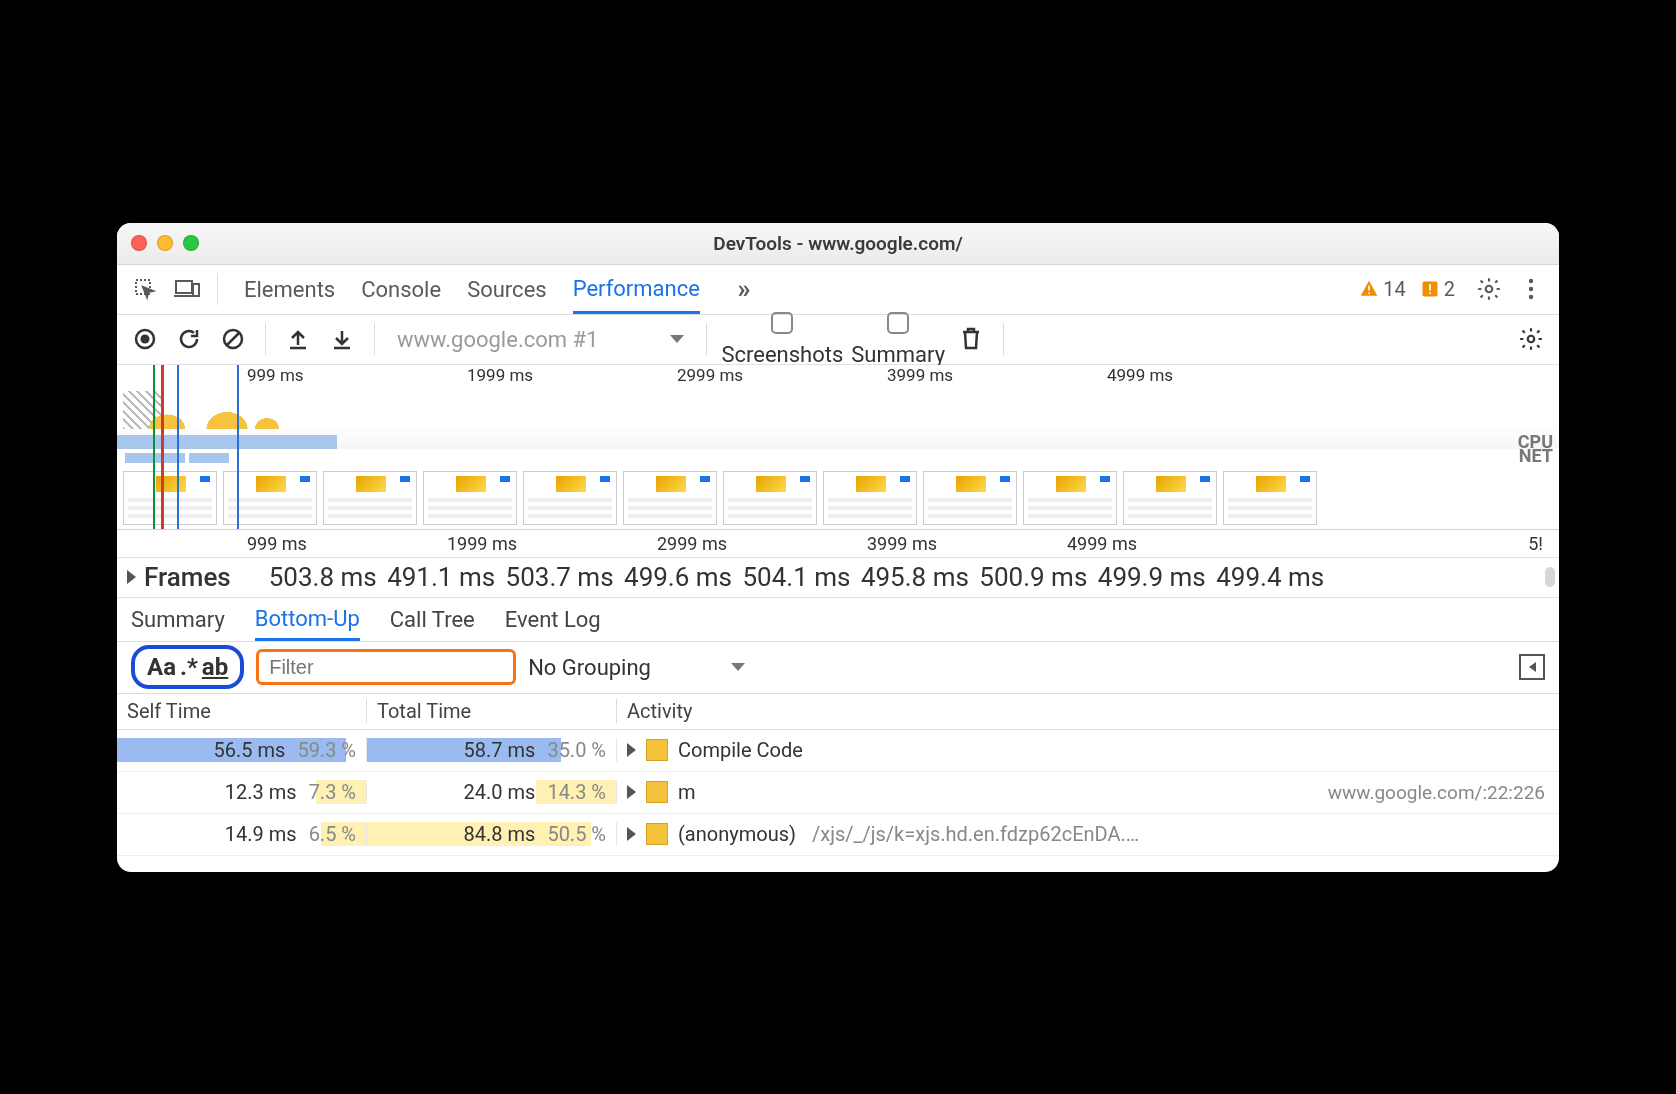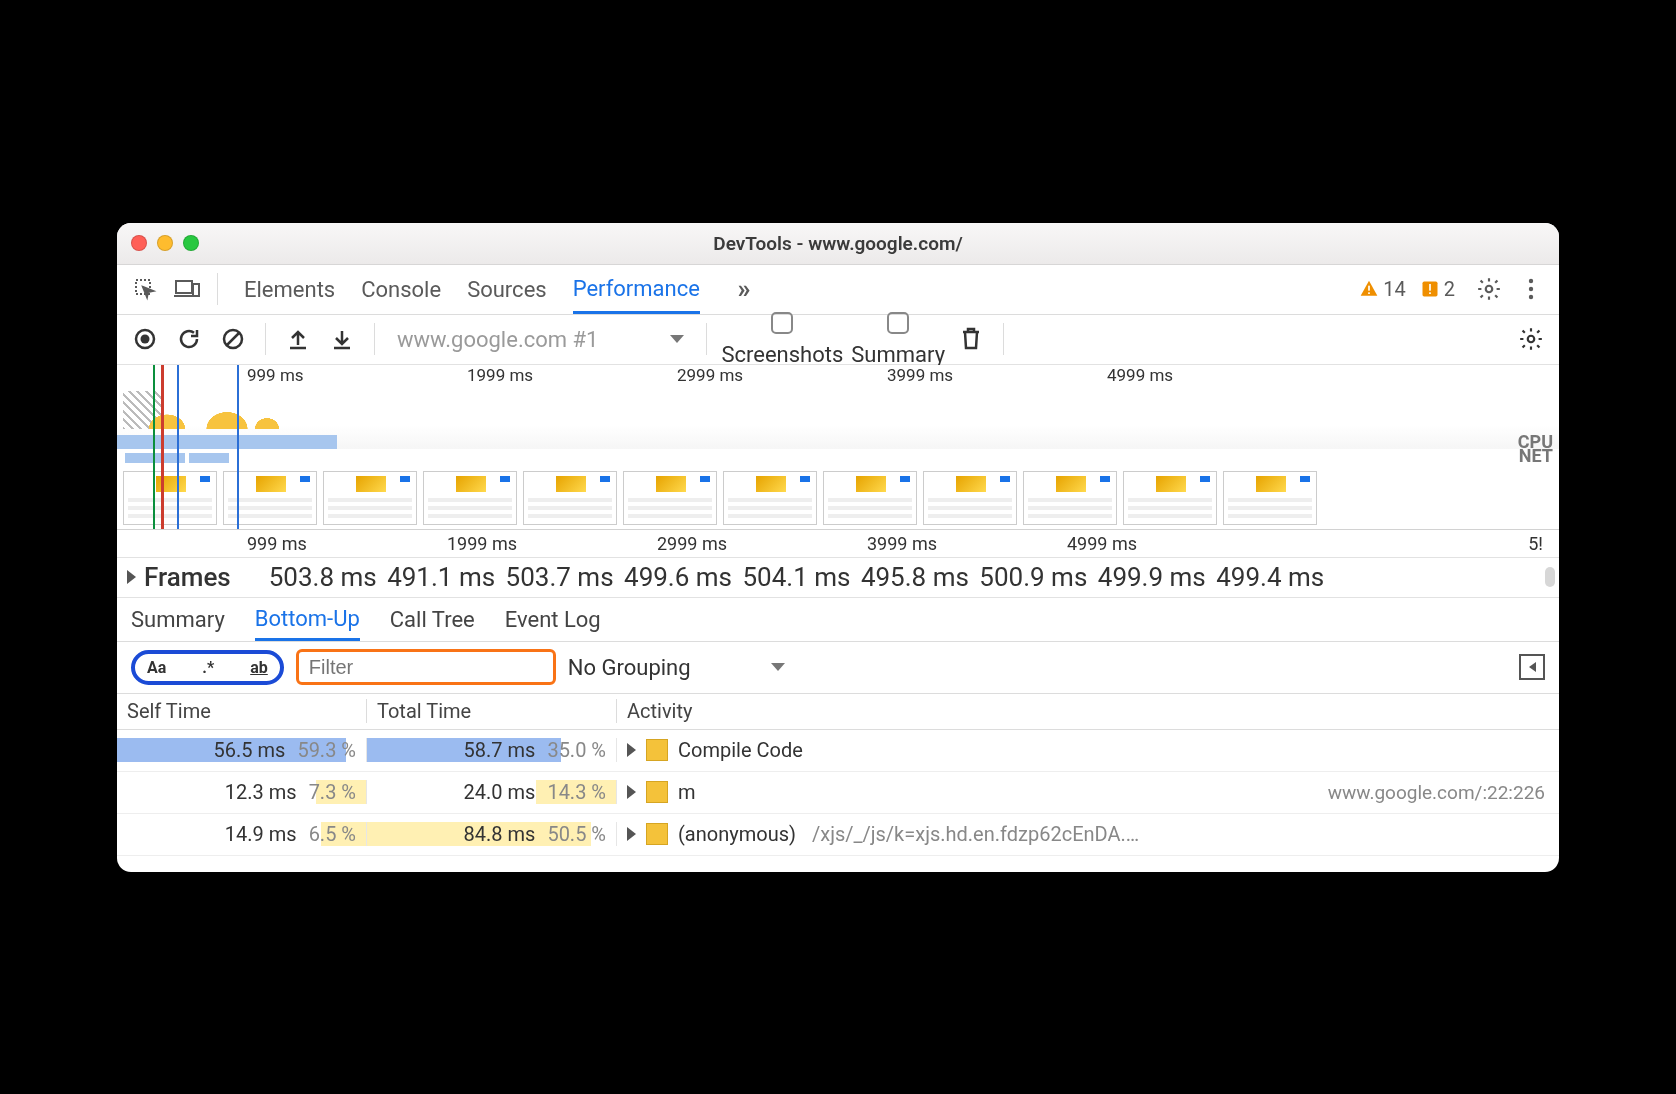--- a/index.html
+++ b/index.html
@@ -116,21 +116,21 @@
   .frames-row { height: 40px; display:flex; align-items:center; gap:8px; border-bottom:1px solid #e2e2e2; padding:0 10px; font-size:26px; position:relative;}
   .frames-row .tri { width:0;height:0;border-top:7px solid transparent;border-bottom:7px solid transparent;border-left:9px solid #555;}
   .frames-values { display:flex; gap:2px; margin-left:30px;}
   .fv { white-space:nowrap; }
   .scrollbar-side { position:absolute; right:4px; width:10px; height:20px; background:#d7d7d7; border-radius:5px; }
 
   .bottom-tabs { height:44px; display:flex; align-items:center; gap:30px; padding:0 14px; border-bottom:1px solid #dcdcdc; font-size:22px; color:#444;}
   .bottom-tabs .active { color:#1a73e8; border-bottom:3px solid #1a73e8; height:100%; display:flex; align-items:center; margin-bottom:-1px;}
 
   .filter-row { height:52px; display:flex; align-items:center; gap:12px; padding:0 14px; border-bottom:1px solid #dcdcdc;}
-  .filter-pill { border:4px solid #1b4bd6; border-radius:18px; padding:4px 12px; display:flex; gap:36px; align-items:center; font-weight:700; font-size:16px;}
+  .filter-pill { border:4px solid #1b4bd6; border-radius:18px; padding:4px 12px; display:flex; gap:4px; align-items:center; font-weight:700; font-size:24px;}
   .ab { text-decoration: underline; }
   .filter-input { width:260px; height:36px; border:3px solid #f97316; border-radius:6px; padding:0 10px; font-size:20px; color:#333;}
   .groupsel { display:flex; align-items:center; gap:80px; font-size:22px;}
   .side-toggle { margin-left:auto; width:26px; height:26px; border:2px solid #555; display:flex; align-items:center; justify-content:center;}
   .side-toggle .inner-tri { width:0;height:0;border-top:5px solid transparent;border-bottom:5px solid transparent;border-right:7px solid #555;}
 
   .table-head { display:flex; height:36px; align-items:center; border-bottom:1px solid #dcdcdc; font-size:20px; color:#444;}
   .th-self { width:250px; padding-left:10px; border-right:1px solid #dcdcdc;}
   .th-total { width:250px; padding-left:10px; border-right:1px solid #dcdcdc;}
   .th-act { flex:1; padding-left:10px;}

